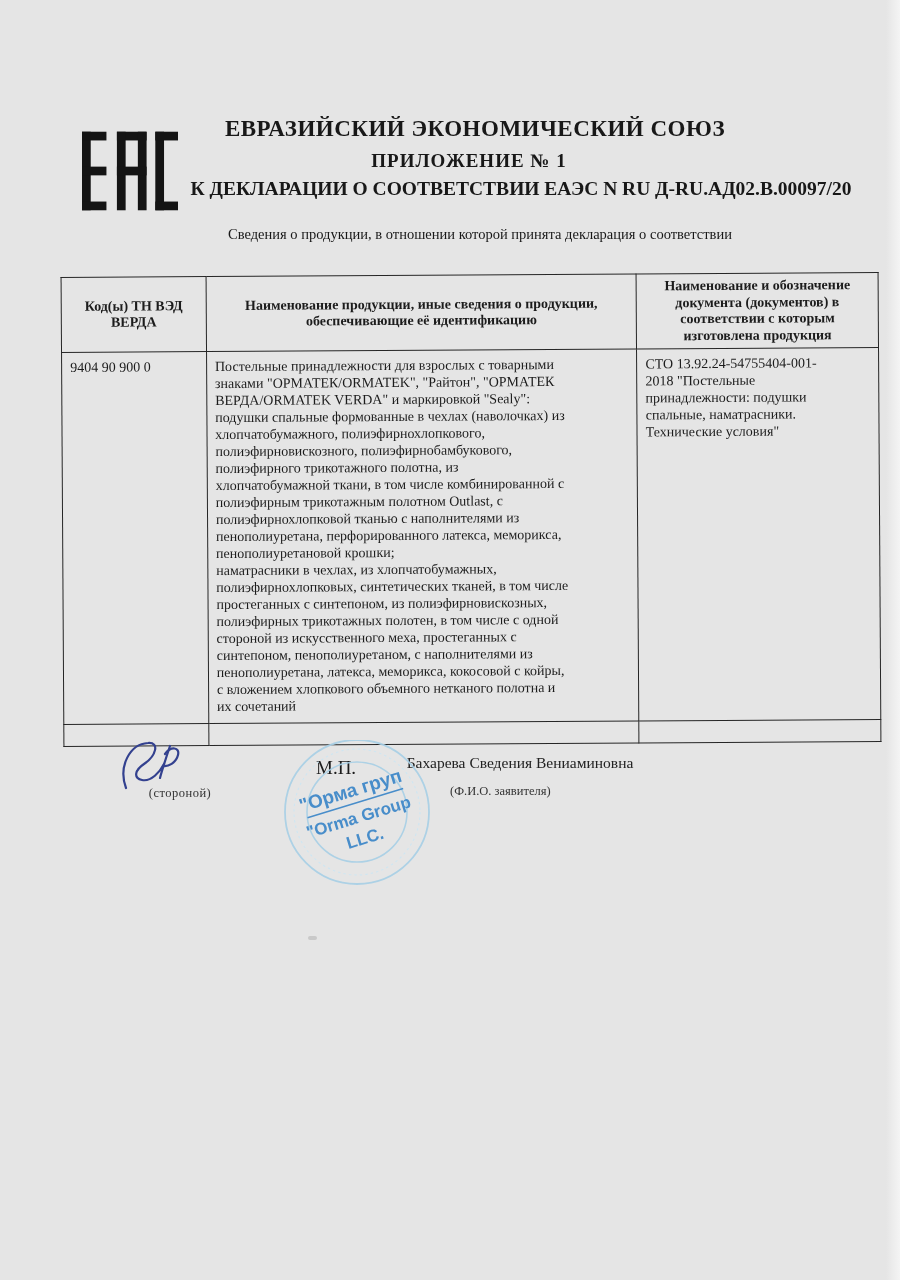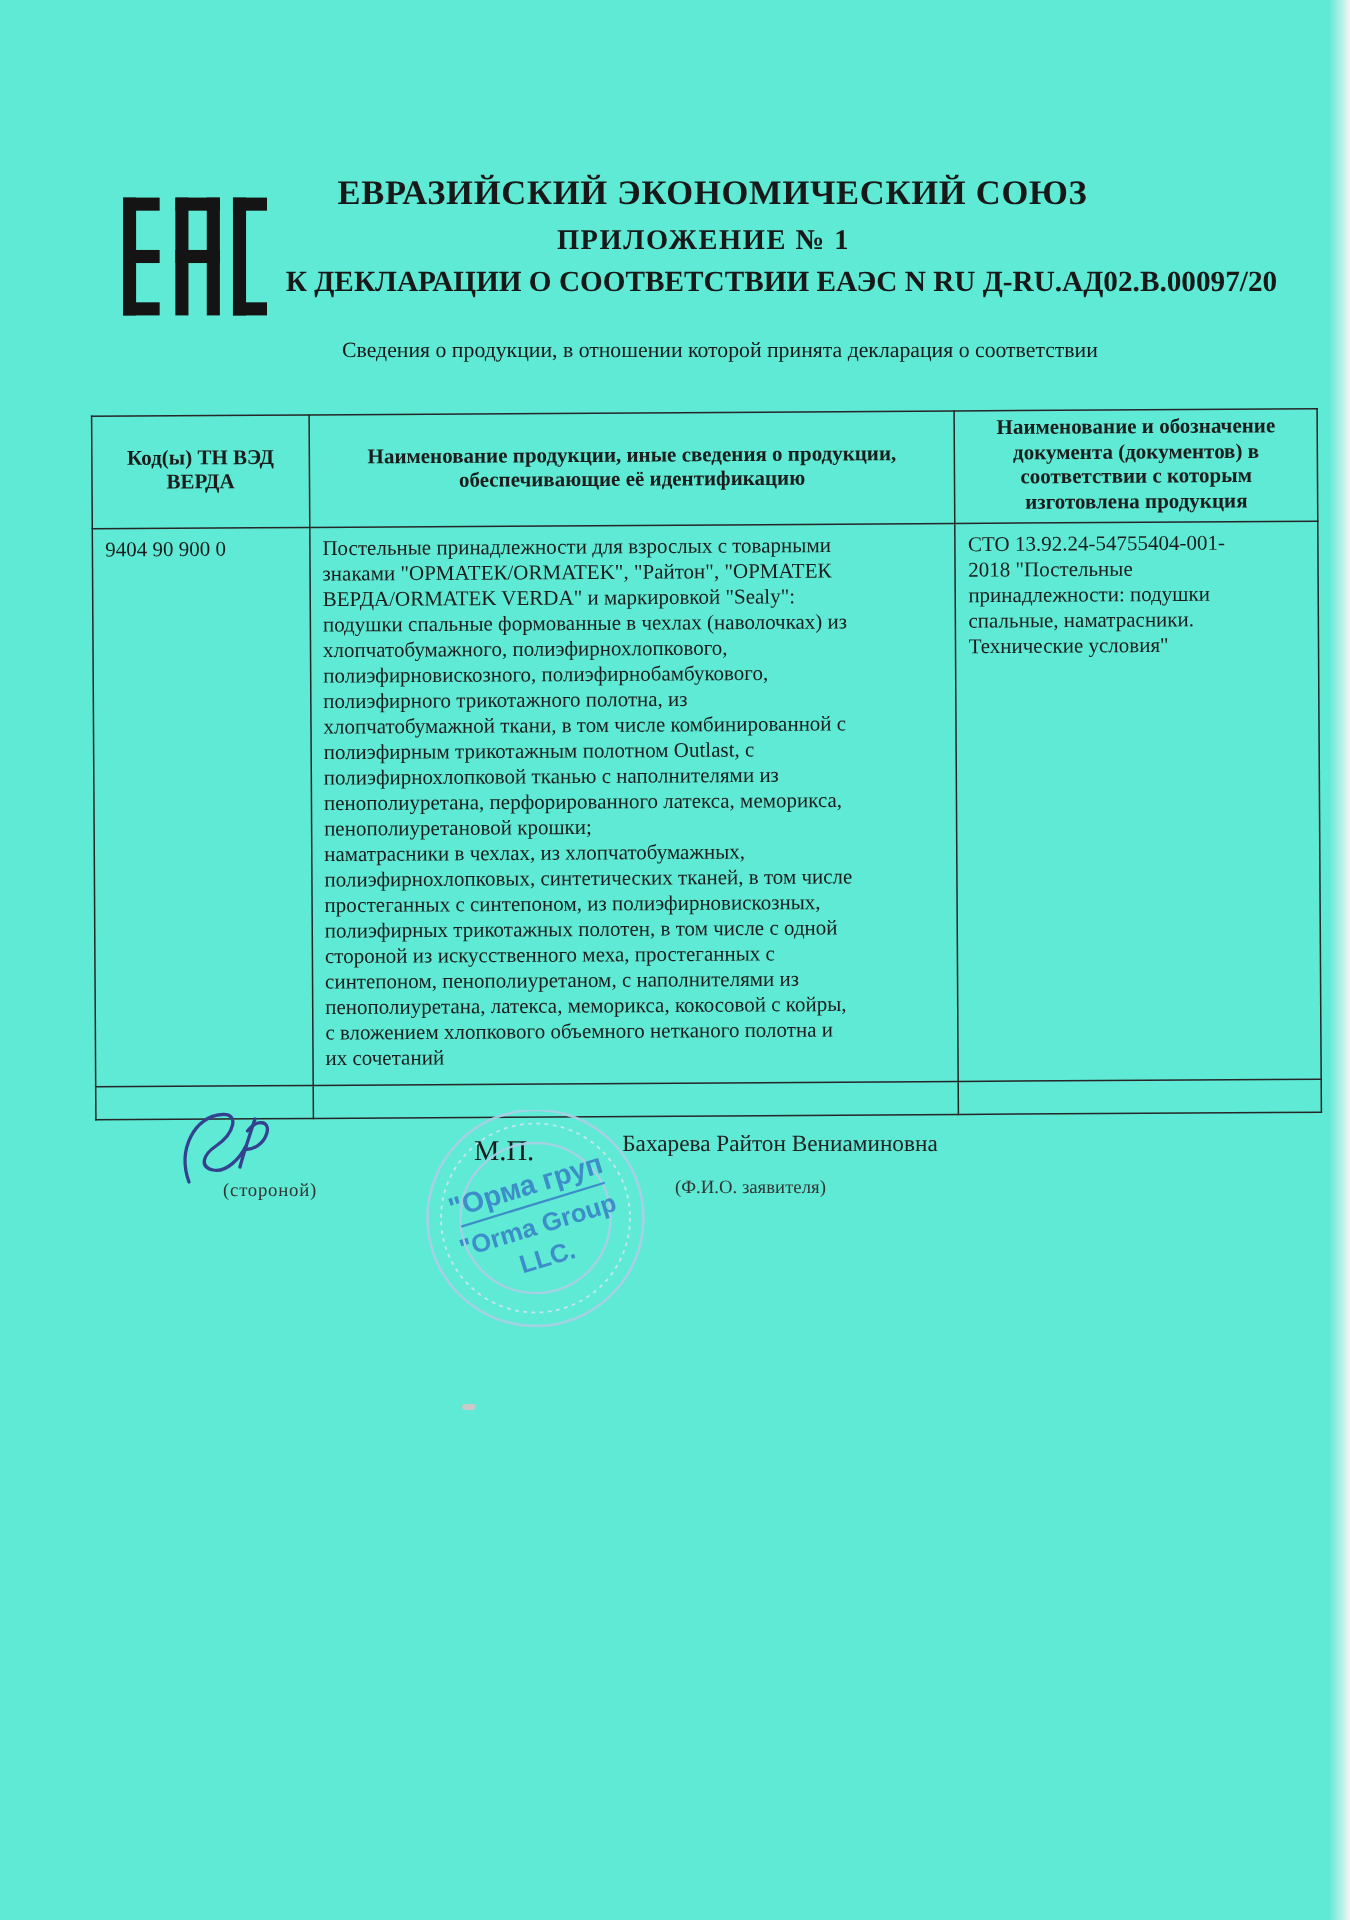--- a/index.html
+++ b/index.html
@@ -1,21 +1,21 @@
 <!DOCTYPE html>
 <html><head>
 <meta charset="utf-8">
 <style>
   * { margin: 0; padding: 0; box-sizing: border-box; }
   body { background: #ffffff; font-family: "Liberation Serif", serif; }
   .page {
     position: relative;
     width: 900px;
     height: 1280px;
-    background: #5eead4;
+    background: #e5e5e5;
     overflow: hidden;
     color: #1f1f1f;
   }
   .scan-edge {
     position: absolute;
     right: 0; top: 0; bottom: 0;
     width: 14px;
     background: linear-gradient(to right, rgba(255,255,255,0), #f4f4f4);
   }
   
@@ -154,21 +154,21 @@
     </tr>
     <tr class="empty-row">
       <td></td>
       <td></td>
       <td></td>
     </tr>
   </tbody>
     </table>
 
   <div class="mp-label">М.П.</div>
-  <div class="applicant-name">Бахарева Райтон Вениаминовна</div>
+  <div class="applicant-name">Бахарева Сведения Вениаминовна</div>
   <div class="sig-caption">(стороной)</div>
   <div class="applicant-caption">(Ф.И.О. заявителя)</div>
 
   <svg class="sig-svg" width="80" height="58" viewBox="0 0 80 58">
     <g fill="none" stroke="#33418f" stroke-width="2.2" stroke-linecap="round">
       <path d="M 8,50 C 0,28 12,6 30,5 C 42,4 38,18 26,26 C 17,32 15,40 24,42 C 33,44 42,34 46,26"></path>
       <path d="M 52,8 C 48,20 44,32 42,40"></path>
       <path d="M 47,16 C 53,8 62,9 60,17 C 58,25 50,29 45,28"></path>
     </g>
   </svg>

